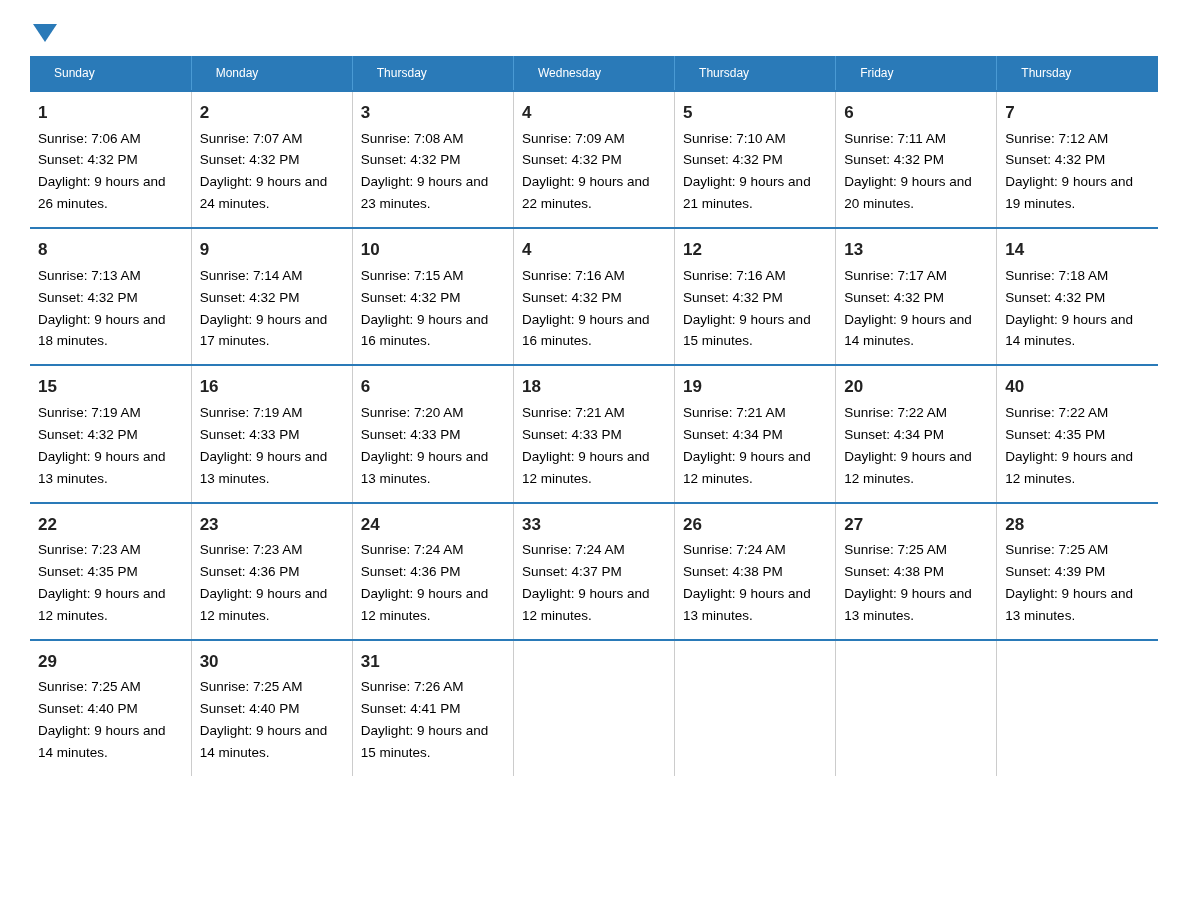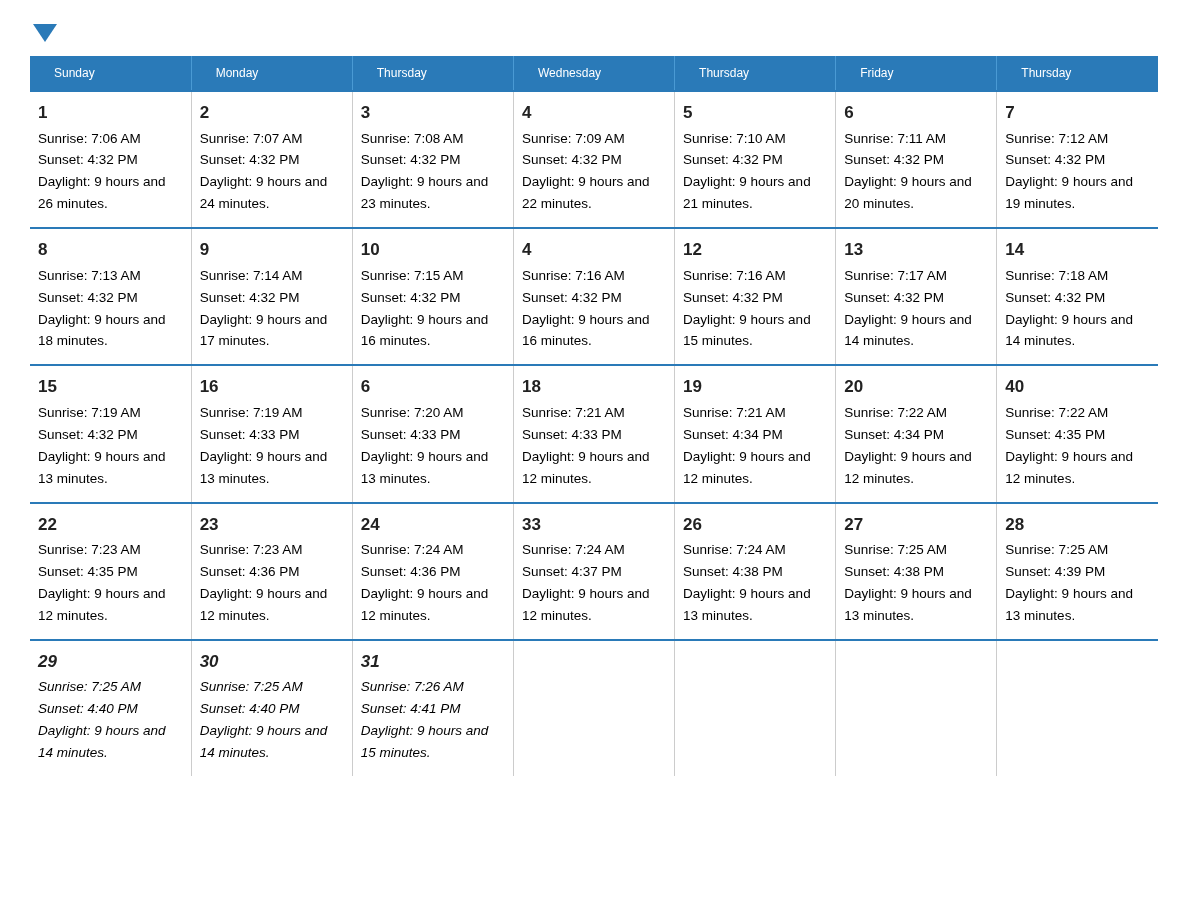--- a/index.html
+++ b/index.html
@@ -98,21 +98,20 @@
       display: block;
       margin-bottom: 2px;
     }
     .day-info {
       font-size: 13.5px;
       color: #000000;
       line-height: 1.55;
     }
     .last-row td {
       height: auto;
-      font-style: italic;
     }
   </style>
 </head>
 <body>
 
 <div class="header">
   <div class="logo">
     <div class="logo-general">
       <span></span>
       <span class="arrow"></span>

